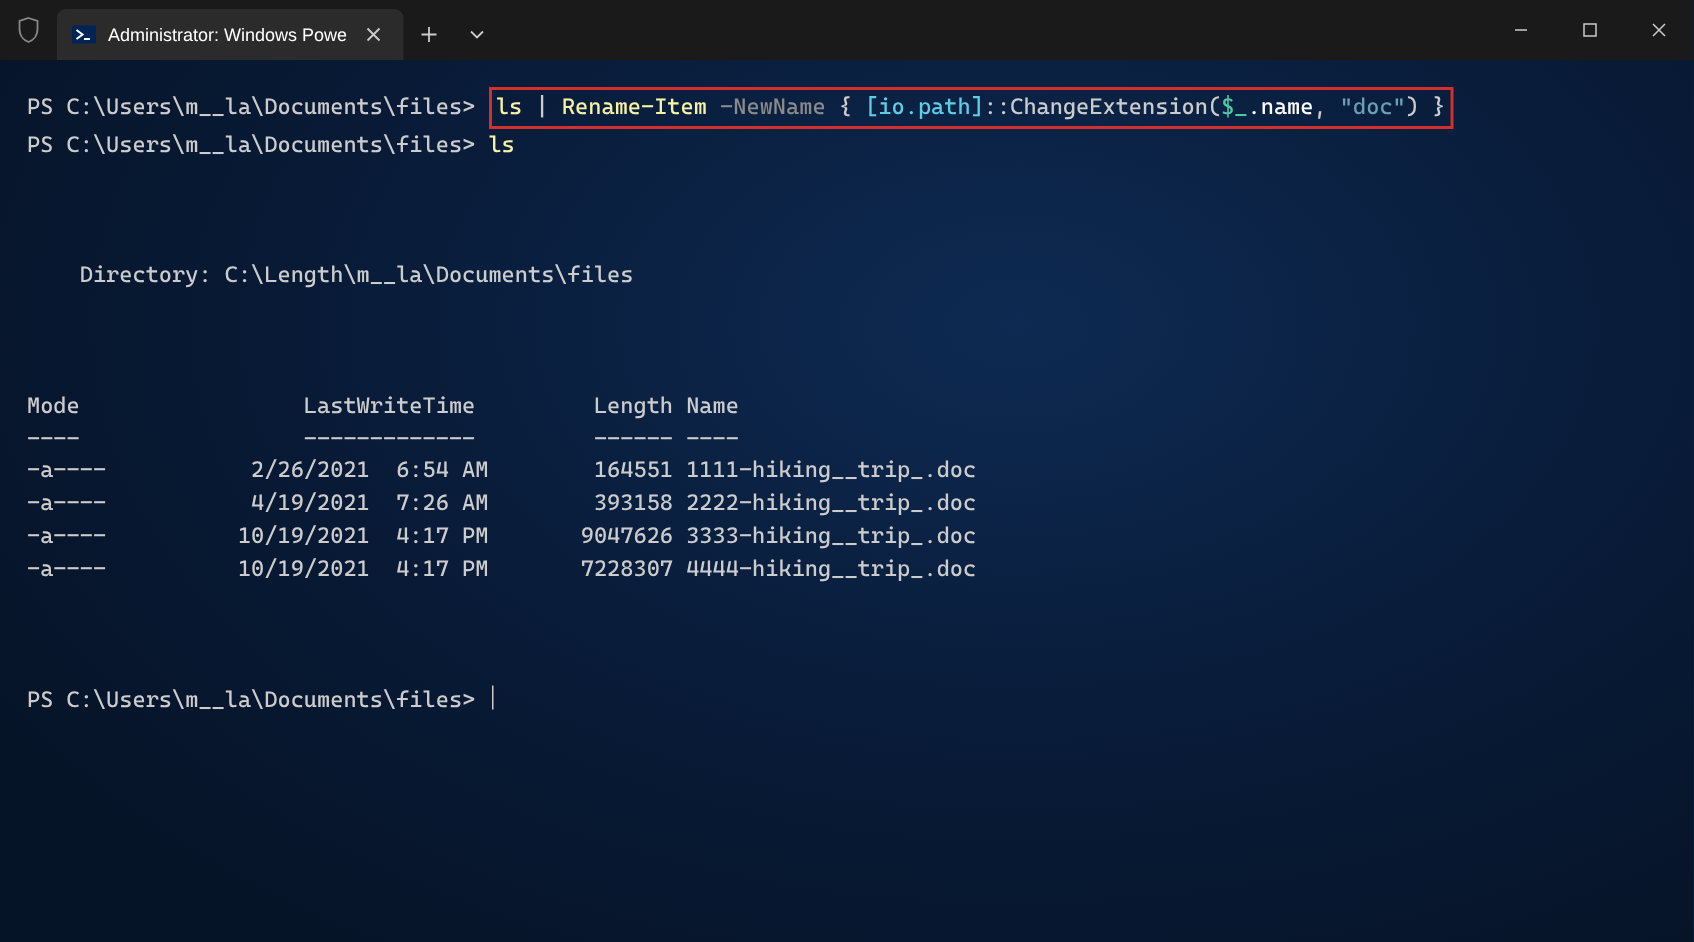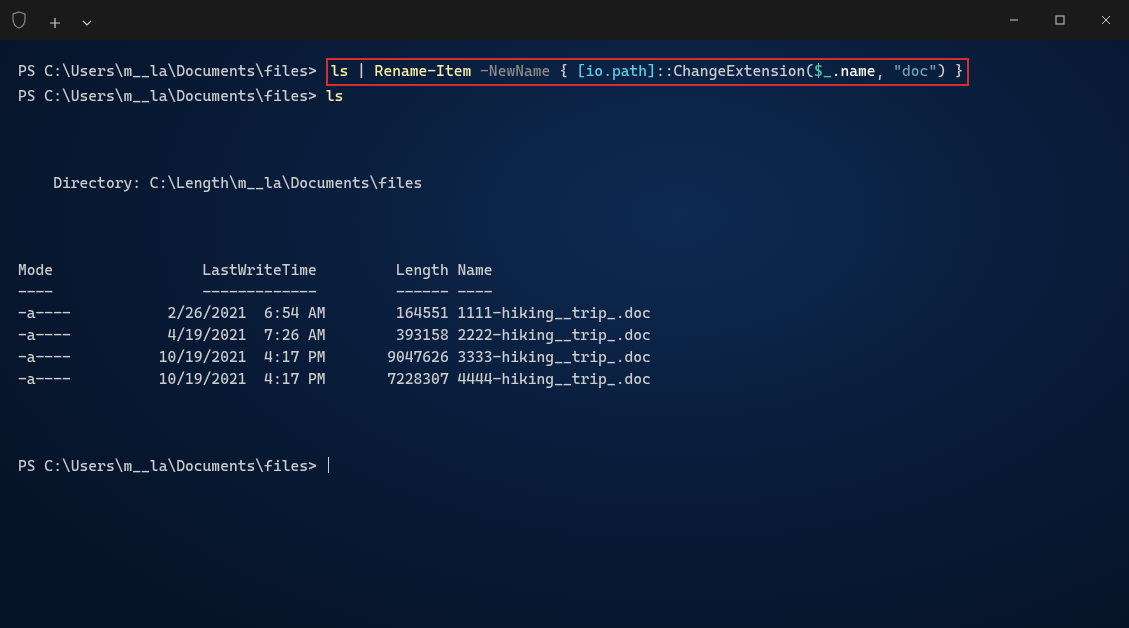--- a/index.html
+++ b/index.html
@@ -99,20 +99,35 @@
 </style>
 </head>
 <body>
 
 <div class="titlebar">
   <div class="shield-wrap">
     <svg width="16" height="18" viewBox="0 0 16 18">
       <path d="M8 1 L14 3 V8 C14 13 11 16 8 17 C5 16 2 13 2 8 V3 Z" fill="none" stroke="#888" stroke-width="1.2"></path>
     </svg>
   </div>
+  <div class="tab">
+    <span class="tab-icon">
+      <svg width="16" height="16" viewBox="0 0 16 16">
+        <rect x="0" y="2" width="16" height="12" rx="1" fill="#012456"></rect>
+        <path d="M3 5 L7 8 L3 11" stroke="#fff" stroke-width="1.4" fill="none"></path>
+        <path d="M8 11 L12 11" stroke="#fff" stroke-width="1.4"></path>
+      </svg>
+    </span>
+    <span class="tab-title">Administrator: Windows Powe</span>
+    <span class="tab-close">
+      <svg width="10" height="10" viewBox="0 0 10 10">
+          <path d="M1 1 L9 9 M9 1 L1 9" stroke="#ccc" stroke-width="1.2"></path>
+        </svg>
+    </span>
+  </div>
   <div class="newtab-btn">
     <svg width="12" height="12" viewBox="0 0 12 12">
         <path d="M6 1 V11 M1 6 H11" stroke="#ccc" stroke-width="1.2"></path>
       </svg>
   </div>
   <div class="dropdown-btn">
     <svg width="10" height="6" viewBox="0 0 10 6">
         <path d="M1 1 L5 5 L9 1" stroke="#ccc" stroke-width="1.2" fill="none"></path>
       </svg>
   </div>

